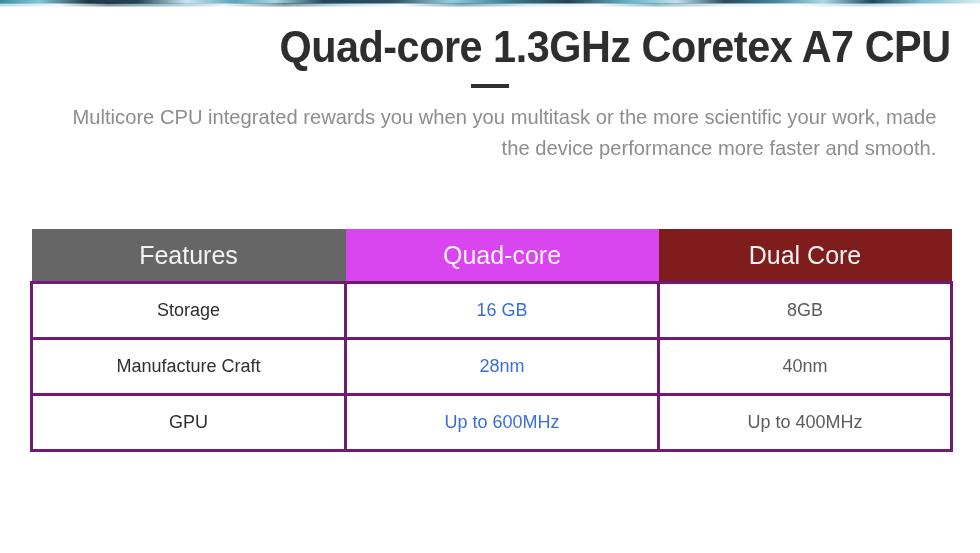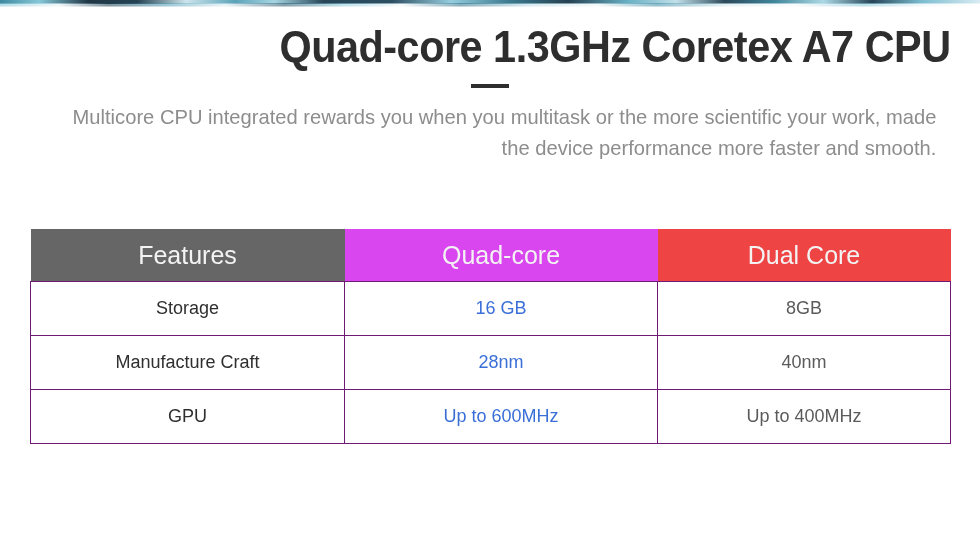--- a/index.html
+++ b/index.html
@@ -115,28 +115,28 @@
     font-size: 25px;
     font-weight: normal;
     color: #f3f3f3;
     text-align: center;
     vertical-align: middle;
     border: none;
     padding: 0;
   }
   th.head-feature { background: #666666; }
   th.head-quad    { background: #d946ef; }
-  th.head-dual    { background: #ef4444; }
+  th.head-dual    { background: #7f1d1d; }
 
   table.cmp tbody td {
     height: 53px;
     font-size: 18px;
     text-align: center;
     vertical-align: middle;
-    border: 1px solid #701a75;
+    border: 3px solid #701a75;
     padding: 0 6px;
     background: #ffffff;
     white-space: nowrap;
     overflow: hidden;
   }
   td.col-feature { color: #2f2f2f; }
   td.col-quad    { color: #3a6fd8; }
   td.col-dual    { color: #5b5b5b; }
 </style>
 </head>

